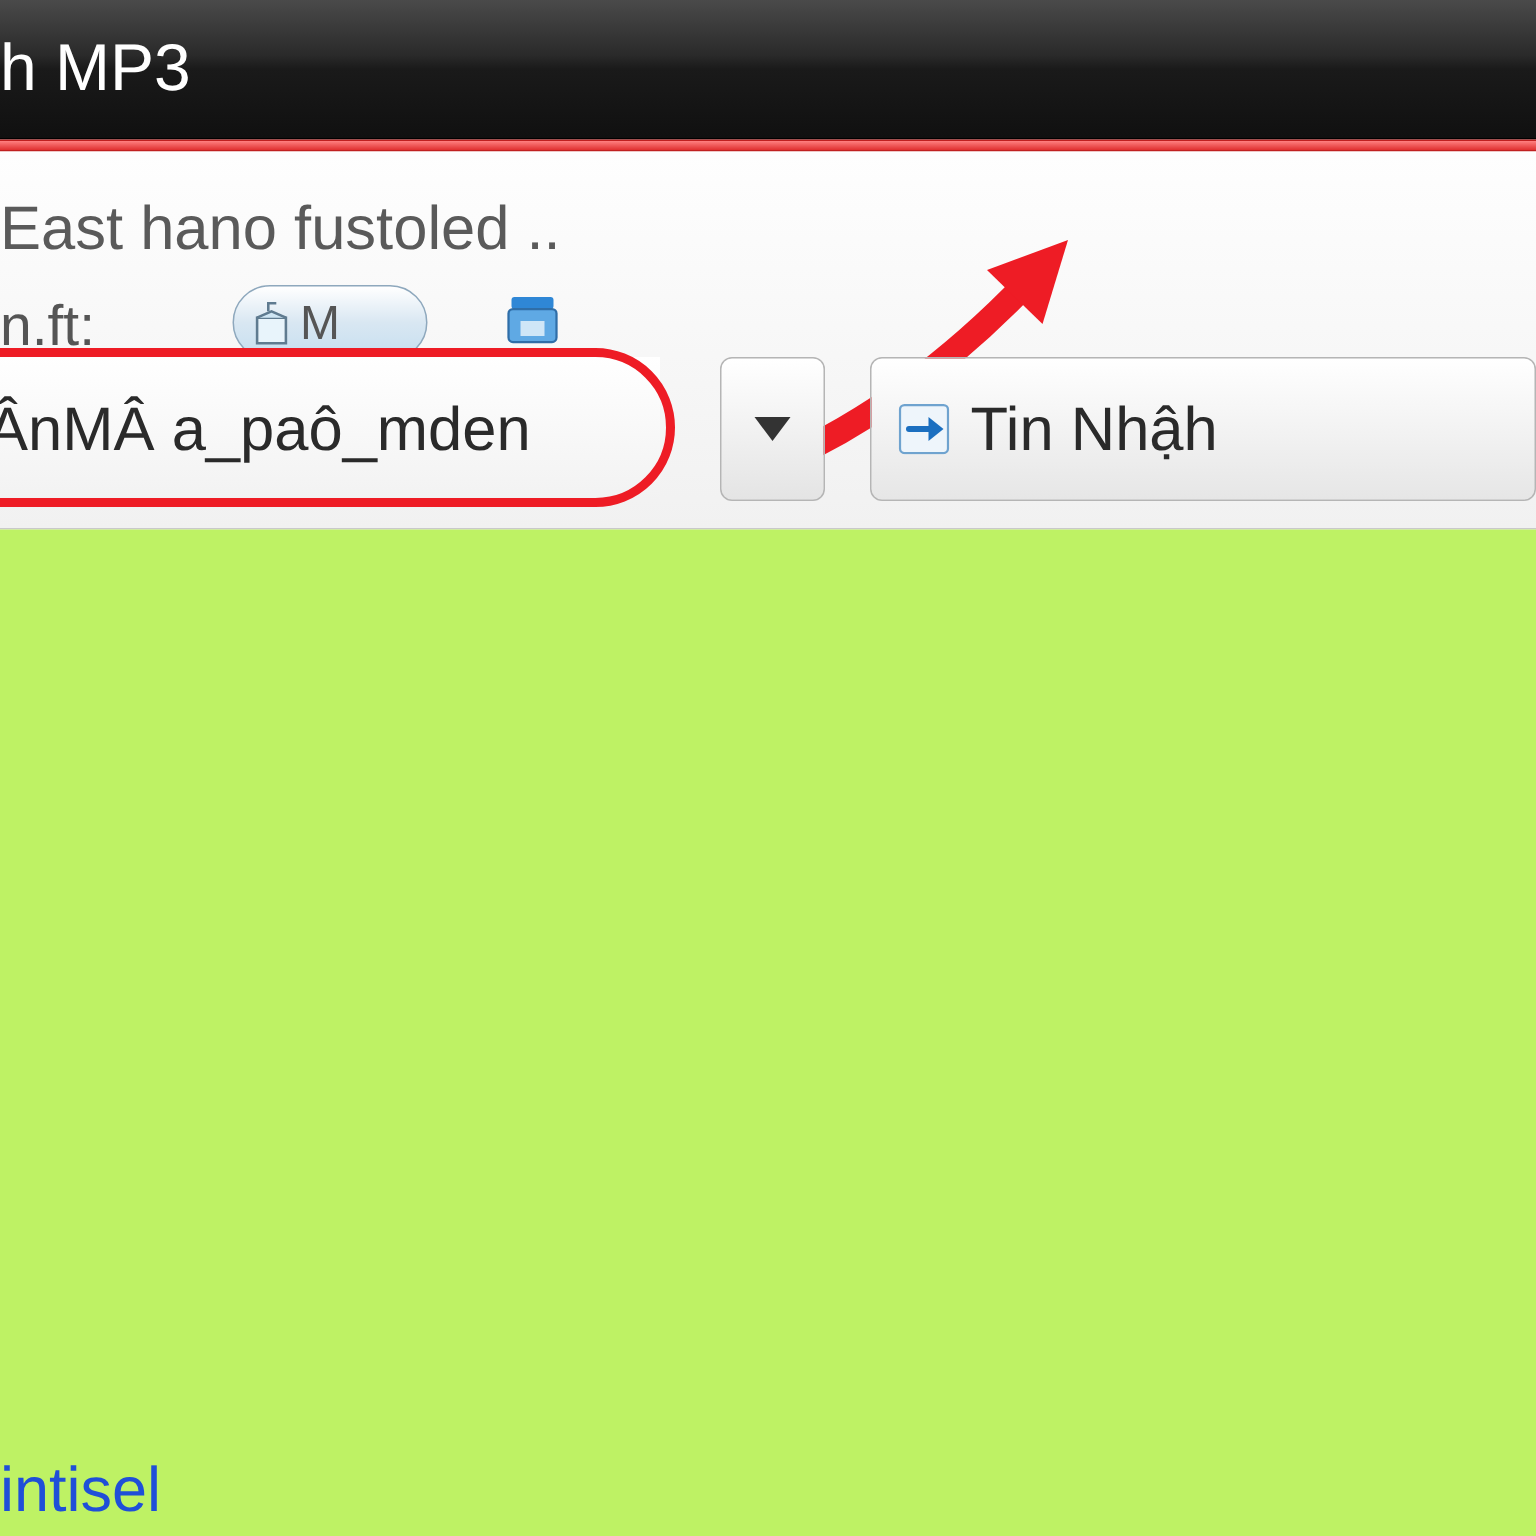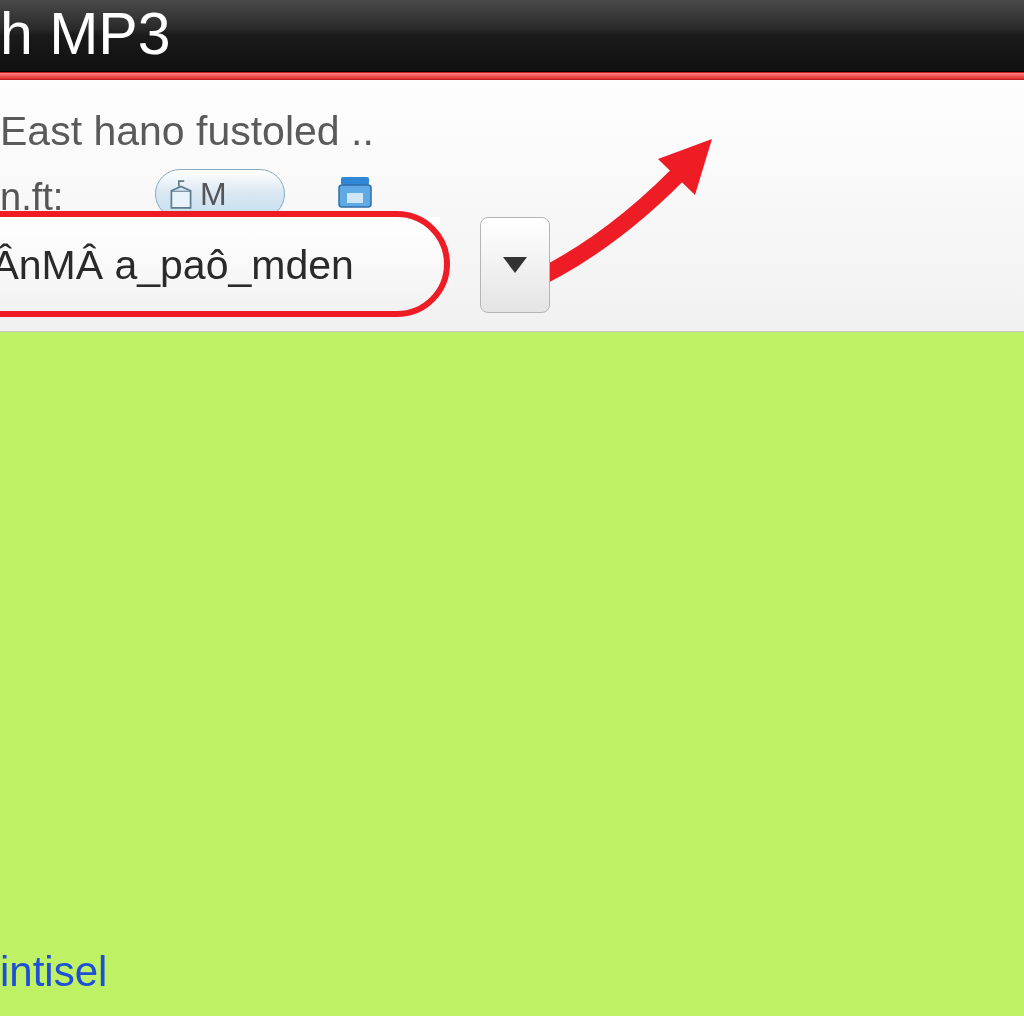--- a/index.html
+++ b/index.html
@@ -1,25 +1,25 @@
 <!DOCTYPE html>
 <html><head>
 <meta charset="utf-8">
 <style>
   * { box-sizing: border-box; margin: 0; padding: 0; }
   html, body { width: 1024px; height: 1024px; overflow: hidden; font-family: "Segoe UI", Tahoma, Arial, sans-serif; background: #fff; }
 
   .titlebar {
-    height: 72px;
+    height: 93px;
     background: linear-gradient(to bottom, #4a4a4a 0%, #2a2a2a 40%, #1a1a1a 50%, #101010 100%);
     color: #fff;
     display: flex;
-    align-items: flex-start;
+    align-items: center;
     padding-left: 0px;
-    font-size: 59px;
+    font-size: 44px;
     font-weight: 400;
     border-bottom: 1px solid #000;
   }
 
   .redtop {
     height: 8px;
     background: linear-gradient(to bottom, #ff8080, #e03030);
     border-top: 1px solid #c02020;
     border-bottom: 1px solid #c02020;
   }
@@ -222,19 +222,27 @@
   <div class="input-row">
     <div class="filename-wrap">
       <input class="filename-field" value="IÂnMÂ a_paô_mden" style="">
       <div class="filename-highlight"></div>
     </div>
 
     <div class="dropdown-btn">
       <div class="tri"></div>
     </div>
 
+    <div class="action-btn">
+      <svg viewBox="0 0 34 34">
+        <rect x="1" y="1" width="32" height="32" rx="3" fill="#eef5fb" stroke="#6fa3cf" stroke-width="1.5"></rect>
+        <path d="M7 17 L22 17" stroke="#1b6fc0" stroke-width="4" stroke-linecap="round"></path>
+        <polygon points="20,9 30,17 20,25" fill="#1b6fc0"></polygon>
+      </svg>
+      <span>Tin Nhậh</span>
+    </div>
   </div>
 
 </div>
 
 <div class="content">
   <span class="link">intisel</span>
 </div>
 
 </body></html>

